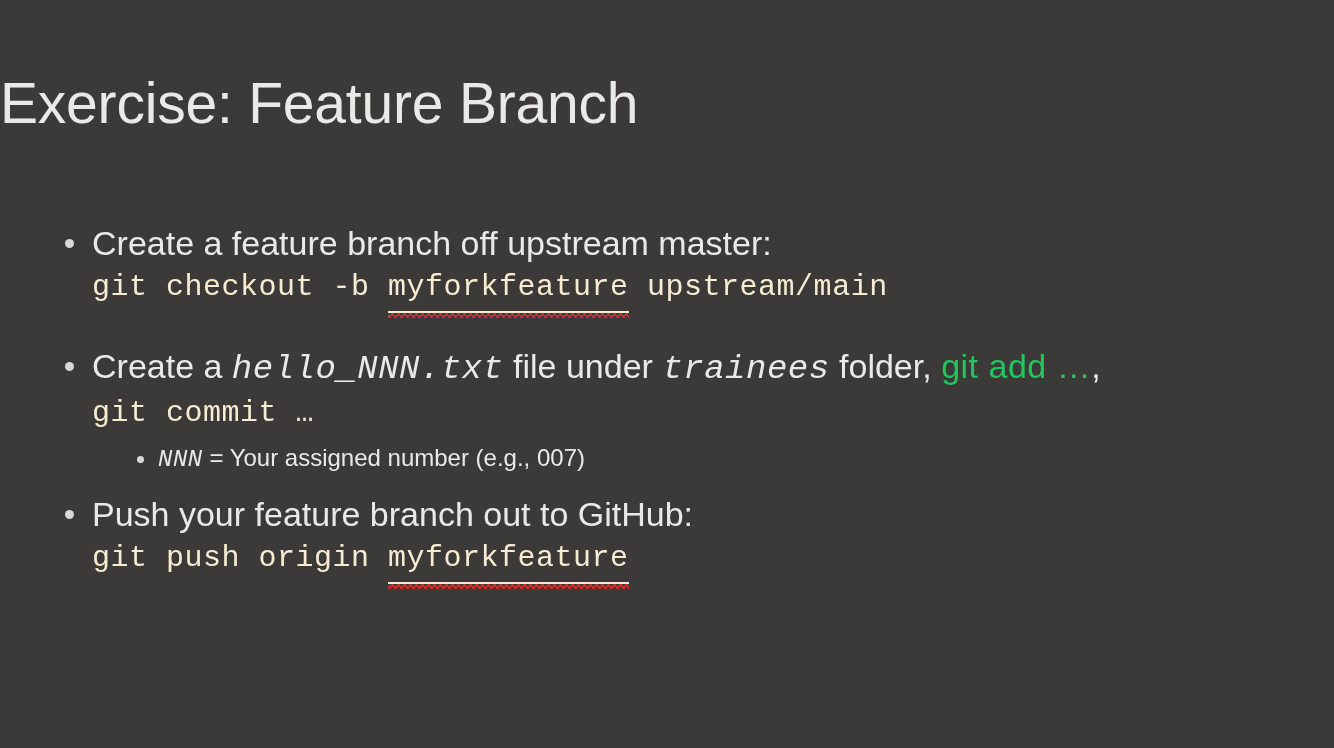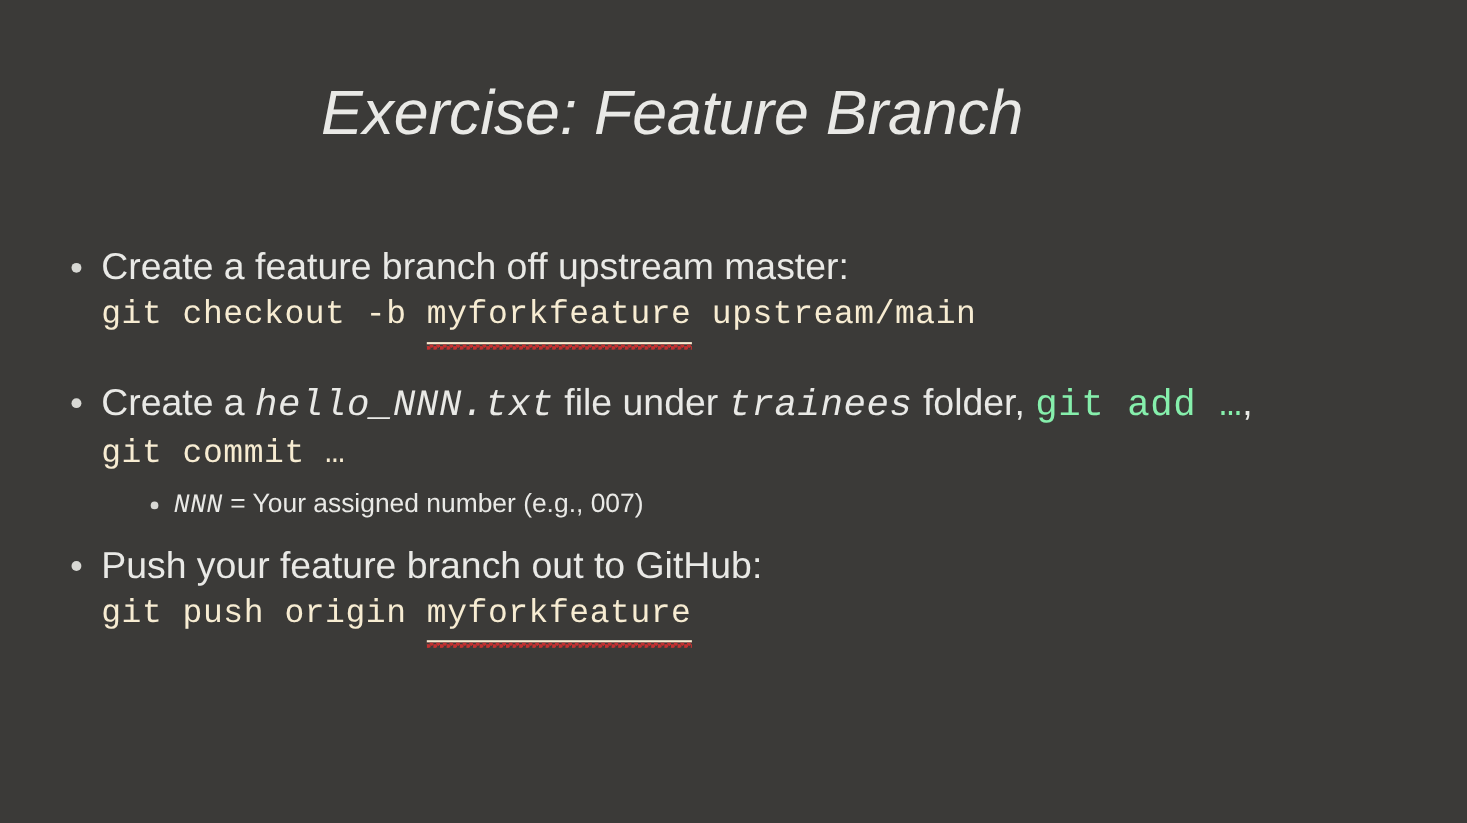--- a/index.html
+++ b/index.html
@@ -20,28 +20,27 @@
     background: #3b3a38;
     box-sizing: border-box;
   }
 
   
   .slide-title {
     position: absolute;
     left: 0;
     top: 72px;
     width: 1222px;
-    text-align: center;
+    text-align: left;
     color: #e9e9e6;
     font-size: 57px;
     font-weight: 400;
     letter-spacing: -0.2px;
     line-height: 1.1;
     white-space: nowrap;
-    font-style: italic;
   }
 
   
   .body-area {
     position: absolute;
     left: 60px;
     top: 222px;
     width: 1230px;
   }
 
@@ -70,22 +69,22 @@
     font-family: "Liberation Mono", "DejaVu Sans Mono", monospace;
     font-size: 30px;
     line-height: 47px;
     color: #f7ecd2;
     white-space: nowrap;
     letter-spacing: 0.5px;
   }
 
   
   .mono-cream {
-    font-family: Liberation Mono, monospace;
-    color: #86efac;
+    font-family: Liberation Sans, sans-serif;
+    color: #22c55e;
     letter-spacing: 0.5px;
   }
   .mono-white {
     font-family: "Liberation Mono", "DejaVu Sans Mono", monospace;
     color: #e9e9e6;
     letter-spacing: 0.5px;
     font-style: italic;
   }
 
   

